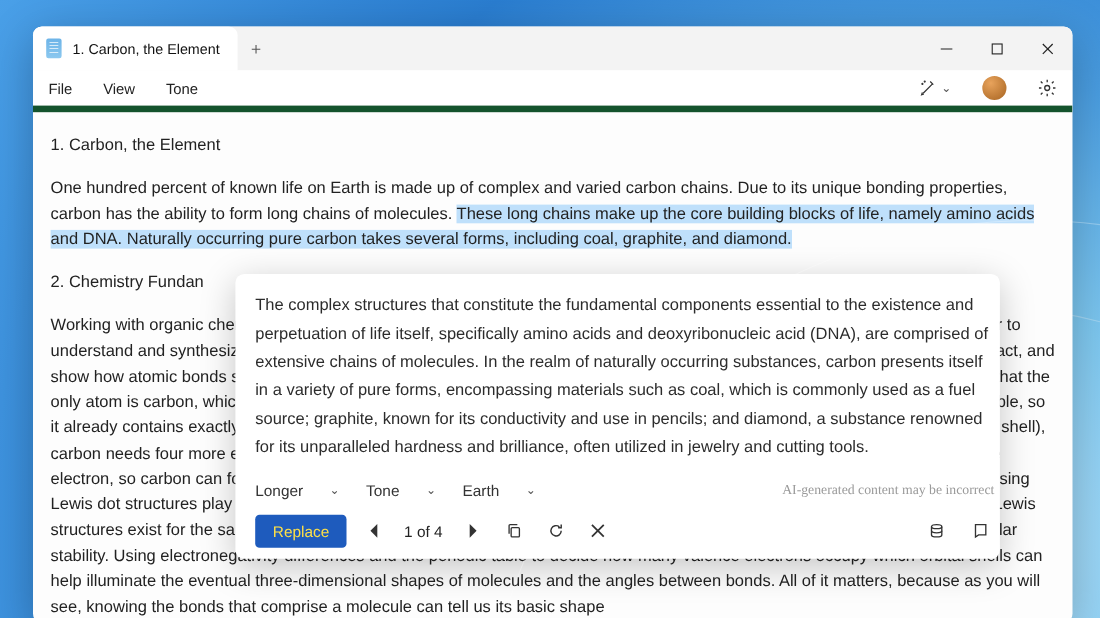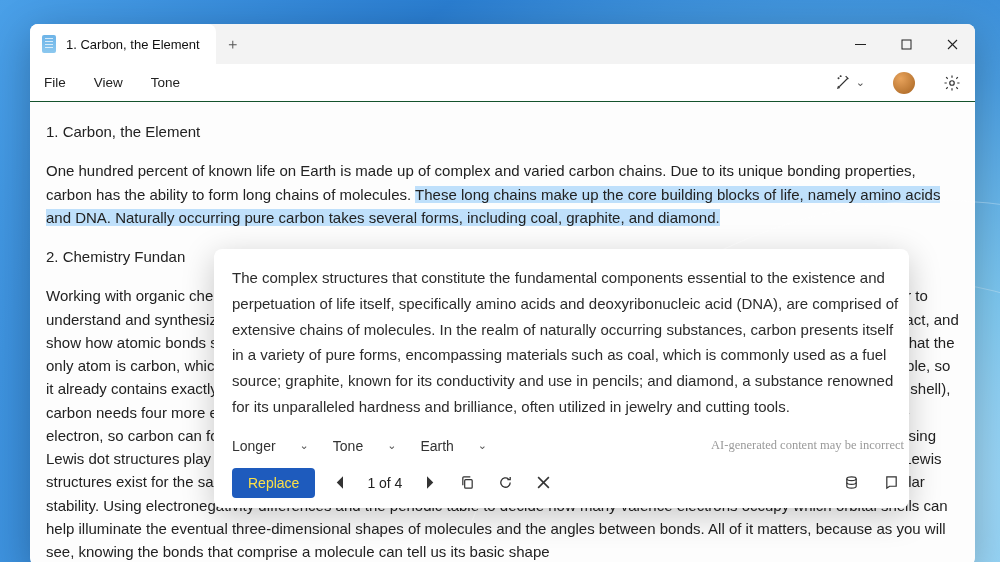--- a/index.html
+++ b/index.html
@@ -33,21 +33,21 @@
   .tab-icon { width: 14px; height: 18px; background: linear-gradient(#6db4e8, #8cc8ef); border-radius: 2px; position: relative; }
   .tab-icon::after { content:""; position:absolute; left:3px; top:3px; right:3px; bottom:3px; background: repeating-linear-gradient(#fff,#fff 1px,transparent 1px,transparent 3px); opacity:0.7;}
   .tab-close { width: 14px; height: 14px; display:flex; align-items:center; justify-content:center; margin-left: 12px; font-size: 13px; color:#555; }
   .newtab { width: 34px; display:flex; align-items:center; justify-content:center; color:#555; font-size: 15px; }
   .titlebar-spacer { flex:1; }
   .winbtn { width: 46px; display:flex; align-items:center; justify-content:center; color:#222; }
   .winbtn svg { width: 11px; height: 11px; }
 
   
   .menubar {
-    height: 38px; background:#fff; border-bottom: 1px solid #14532d;
+    height: 38px; background:#fff; border-bottom: 6px solid #14532d;
     display:flex; align-items:center; padding: 0 14px 0 14px; gap: 28px;
     font-size: 13.5px; color: #222;
   }
   .menubar .spacer { flex: 1; }
   .tool { display:flex; align-items:center; gap:4px; color:#333; }
   .tool svg { width: 17px; height: 17px; }
   .avatar { width: 22px; height: 22px; border-radius: 50%; background: radial-gradient(circle at 35% 30%, #e8a35c, #a66320); }
   .gear svg { width: 18px; height: 18px; }
 
   

